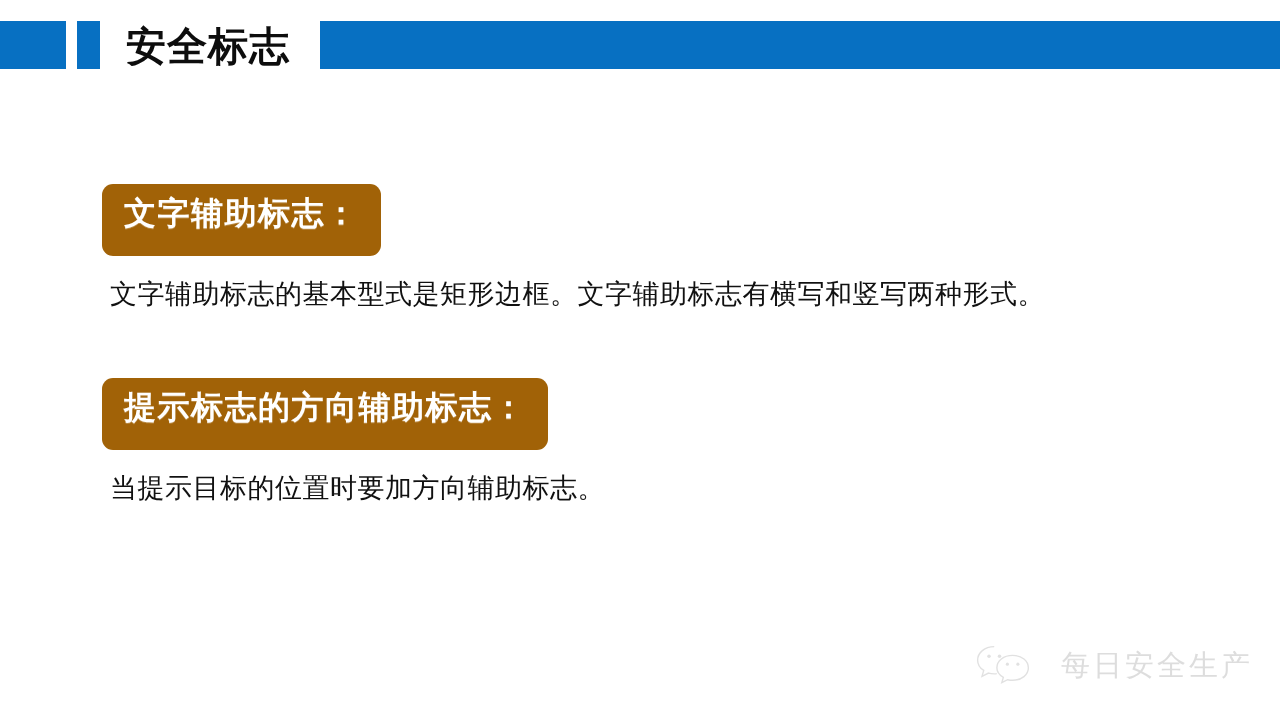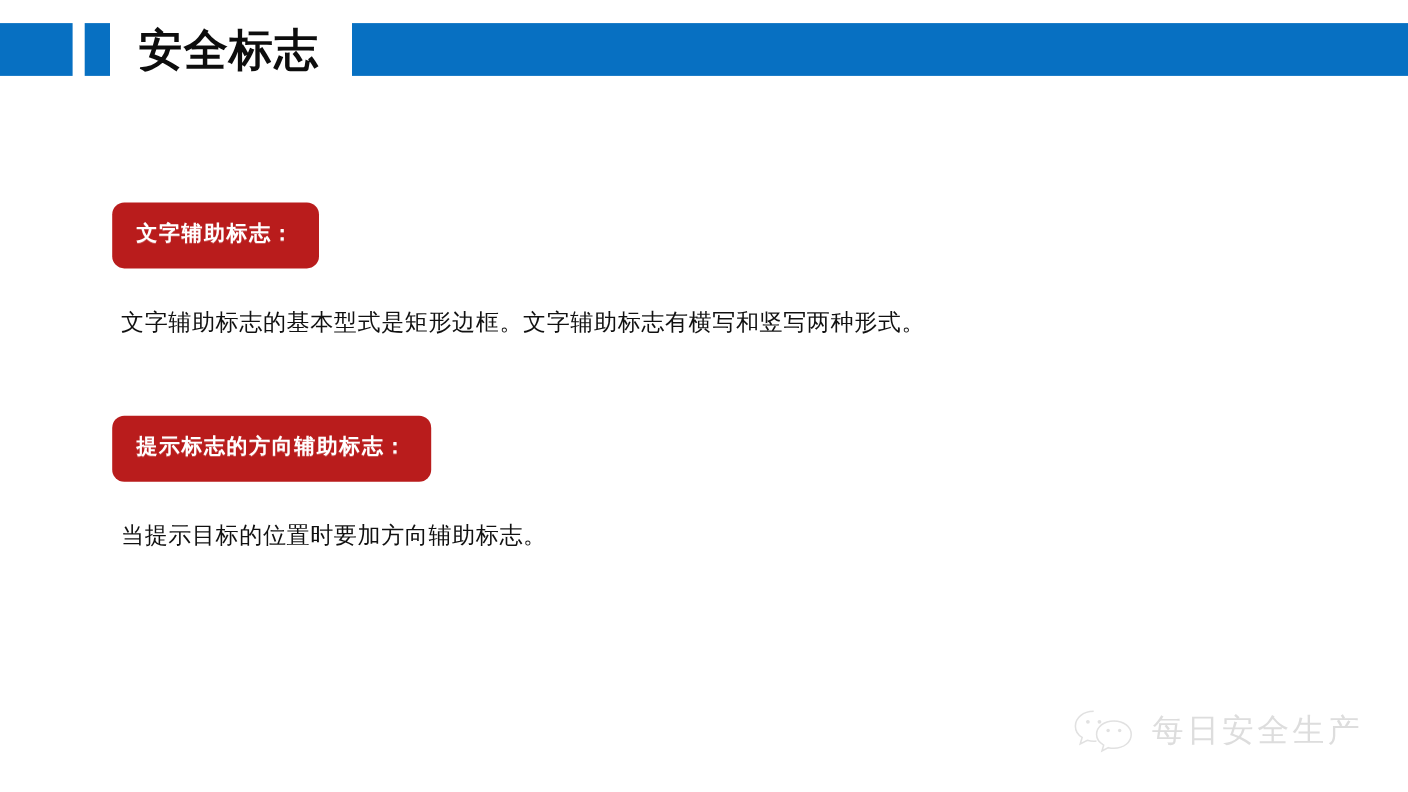--- a/index.html
+++ b/index.html
@@ -66,56 +66,56 @@
 
   
   .section { position: absolute; left: 0; width: 1280px; }
   #section-1 { top: 184px; }
   #section-2 { top: 378px; }
 
   .badge {
     position: absolute;
     left: 102px;
     top: 0;
-    height: 60px;
+    height: 72px;
     box-sizing: border-box;
     padding: 0 22px;
     border-radius: 11px;
-    background: #b91c1c;
+    background: #a16207;
     color: #ffffff;
-    font-size: 19px;
+    font-size: 32px;
     font-weight: bold;
     line-height: 58px;
     letter-spacing: 1.5px;
     white-space: nowrap;
     display: inline-block;
     text-shadow: 0 1px 0 rgba(255,255,255,0.25);
   }
 
   .body-text {
     position: absolute;
     left: 110px;
     top: 90px;
-    font-size: 21px;
+    font-size: 27px;
     line-height: 40px;
     color: #111111;
     letter-spacing: 0.5px;
     white-space: nowrap;
   }
 
   
   #wechat-watermark {
     position: absolute;
     left: 975px;
     top: 638px;
     width: 250px;
     height: 54px;
     display: flex;
     align-items: center;
-    gap: 16px;
+    gap: 30px;
     opacity: 0.62;
   }
   #wechat-icon { width: 56px; height: 44px; flex: 0 0 auto; }
   #wechat-label {
     font-size: 29px;
     line-height: 44px;
     color: #c9c9c9;
     letter-spacing: 3px;
     white-space: nowrap;
   }

